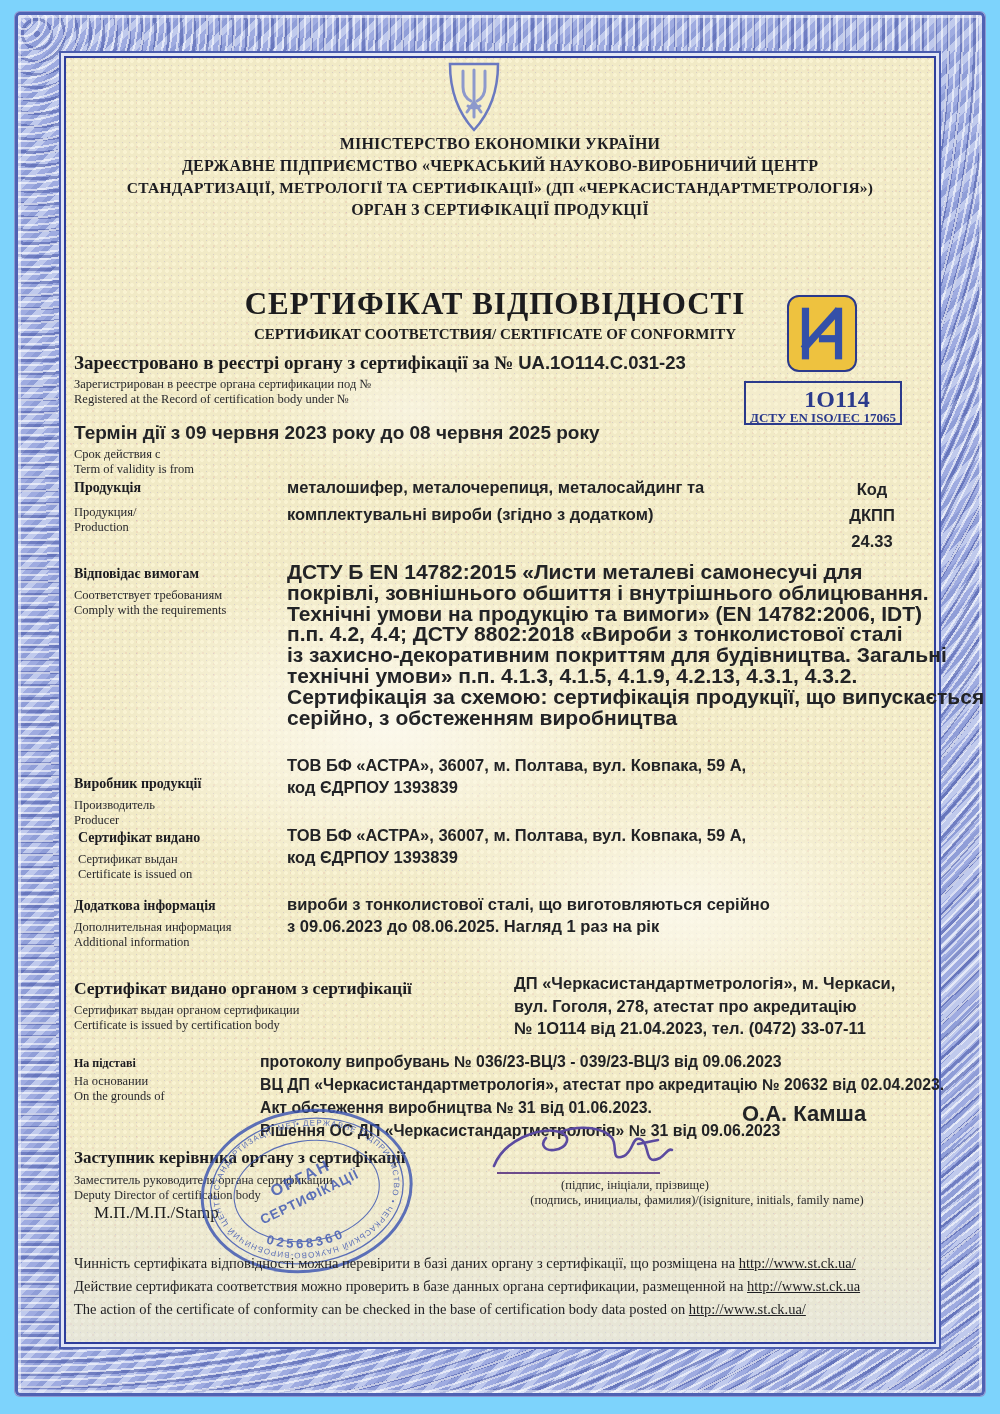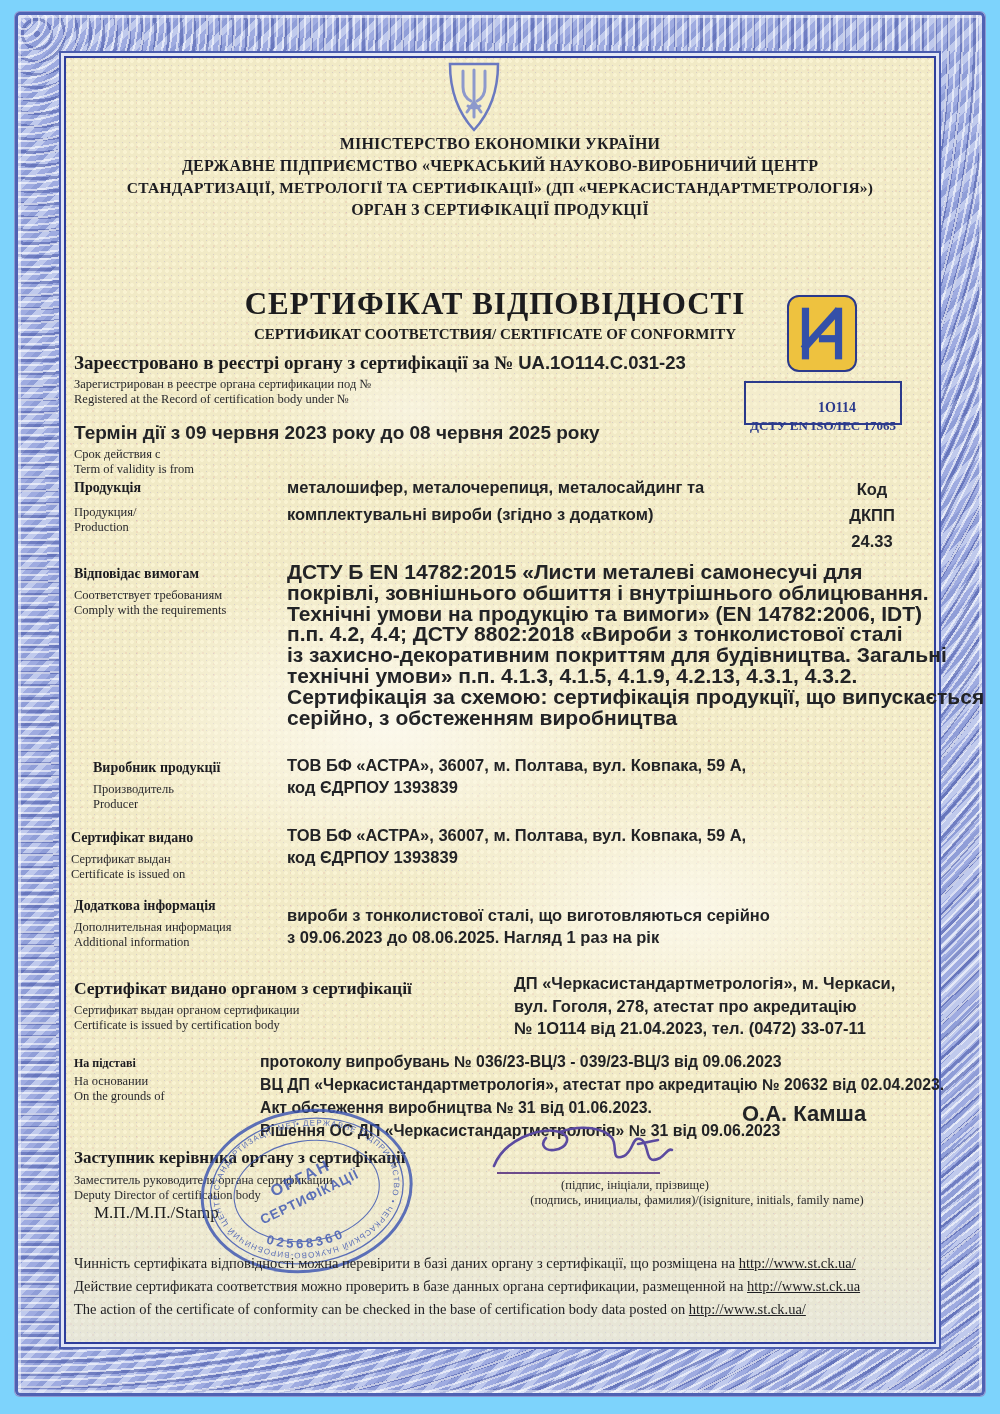--- a/index.html
+++ b/index.html
@@ -84,21 +84,21 @@
     <svg width="62" height="69" viewBox="0 0 60 64" style="display:block;margin:1px auto;">
       <g stroke="#3450a8" stroke-width="7" fill="none">
         <path d="M14,8 V58"></path>
         <path d="M46,8 V58"></path>
         <path d="M12,48 L46,10"></path>
         <path d="M27,38 H46"></path>
       </g>
     </svg>
   </div>
   <div class="abs accr-box" style="left:744px;top:381px;width:154px;height:40px;">
-    <div class="serif-b" style="font-size:14px;line-height:21px;margin-top:14px;padding-left:28px;">1О114</div>
+    <div class="serif-b" style="font-size:24px;line-height:21px;margin-top:6px;padding-left:28px;">1О114</div>
     <div class="serif-b" style="font-size:13px;line-height:15px;">ДСТУ EN ISO/IEC 17065</div>
   </div>
 
   <div class="abs" style="left:74px;top:352px;width:700px;">
     <div style="white-space:nowrap;">
       <span class="serif-b" style="font-size:19px;">Зареєстровано в реєстрі органу з сертифікації за № </span><span class="sans-b" style="font-size:18.5px;">UA.1О114.С.031-23</span>
     </div>
     <div class="lab-sub" style="margin-top:3px;">Зарегистрирован в реестре органа сертификации под №</div>
     <div class="lab-sub">Registered at the Record of certification body under №</div>
   </div>
@@ -133,46 +133,46 @@
     <div>ДСТУ Б EN 14782:2015 «Листи металеві самонесучі для</div>
     <div>покрівлі, зовнішнього обшиття і внутрішнього облицювання.</div>
     <div>Технічні умови на продукцію та вимоги» (EN 14782:2006, IDT)</div>
     <div>п.п. 4.2, 4.4; ДСТУ 8802:2018 «Вироби з тонколистової сталі</div>
     <div>із захисно-декоративним покриттям для будівництва. Загальні</div>
     <div>технічні умови» п.п. 4.1.3, 4.1.5, 4.1.9, 4.2.13, 4.3.1, 4.3.2.</div>
     <div>Сертифікація за схемою: сертифікація продукції, що випускається</div>
     <div>серійно, з обстеженням виробництва</div>
   </div>
 
-  <div class="abs" style="left:74px;top:760px;width:210px;margin-left:19px;">
+  <div class="abs" style="left:74px;top:776px;width:210px;">
     <div class="lab-uk">Виробник продукції</div>
     <div class="lab-sub" style="margin-top:6px;">Производитель</div>
     <div class="lab-sub">Producer</div>
   </div>
   <div class="abs val val-m" style="left:287px;top:754px;width:640px;">
     <div>ТОВ БФ «АСТРА», 36007, м. Полтава, вул. Ковпака, 59 А,</div>
     <div>код ЄДРПОУ 1393839</div>
   </div>
 
-  <div class="abs" style="left:71px;top:830px;width:210px;">
+  <div class="abs" style="left:78px;top:830px;width:210px;">
     <div class="lab-uk">Сертифікат видано</div>
     <div class="lab-sub" style="margin-top:6px;">Сертификат выдан</div>
     <div class="lab-sub">Certificate is issued on</div>
   </div>
   <div class="abs val val-m" style="left:287px;top:824px;width:640px;">
     <div>ТОВ БФ «АСТРА», 36007, м. Полтава, вул. Ковпака, 59 А,</div>
     <div>код ЄДРПОУ 1393839</div>
   </div>
 
   <div class="abs" style="left:74px;top:898px;width:220px;">
     <div class="lab-uk">Додаткова інформація</div>
     <div class="lab-sub" style="margin-top:6px;">Дополнительная информация</div>
     <div class="lab-sub">Additional information</div>
   </div>
-  <div class="abs val val-m" style="left:287px;top:893px;width:640px;margin-top:11px;">
+  <div class="abs val val-m" style="left:287px;top:893px;width:640px;">
     <div>вироби з тонколистової сталі, що виготовляються серійно</div>
     <div>з 09.06.2023 до 08.06.2025. Нагляд 1 раз на рік</div>
   </div>
 
   <div class="abs" style="left:74px;top:978px;width:430px;">
     <div class="lab-uk" style="font-size:17.5px;">Сертифікат видано органом з сертифікації</div>
     <div class="lab-sub" style="margin-top:4px;">Сертификат выдан органом сертификации</div>
     <div class="lab-sub">Certificate is issued by certification body</div>
   </div>
   <div class="abs val" style="left:514px;top:972px;width:420px;line-height:22.5px;">

